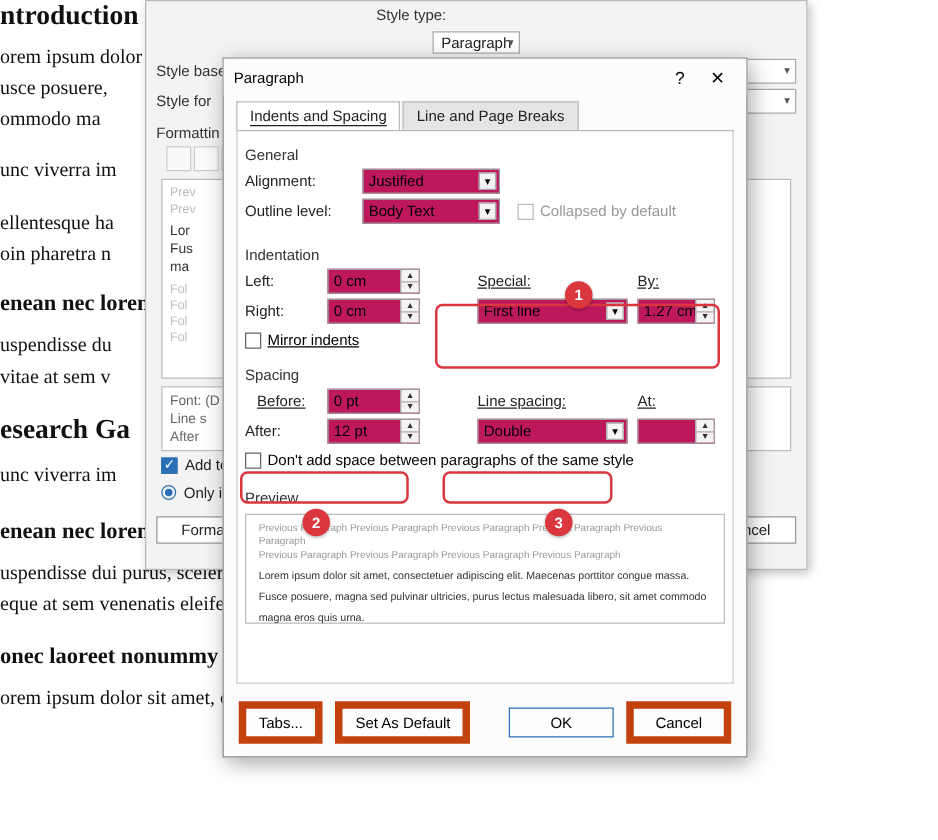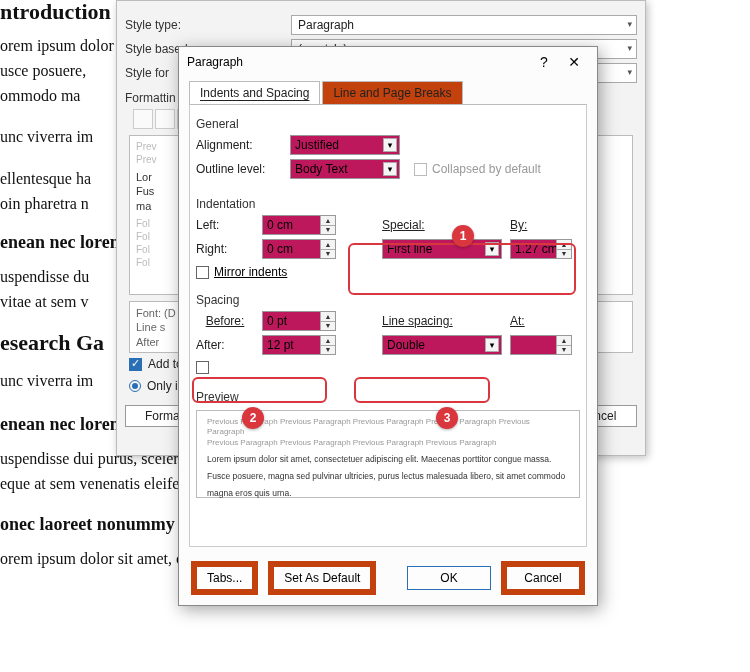--- a/index.html
+++ b/index.html
@@ -68,21 +68,21 @@
     background:#fcfcfc;
     font-size:12px;
   }
   .title-bar .title { flex:1; }
   .title-bar .tb-btn { width:30px; text-align:center; font-size:14px; cursor:pointer; }
   .tab-strip { padding: 4px 10px 0 10px; display:flex; gap:2px; }
   .tab {
     padding:4px 10px 4px 10px;
     border:1px solid #bbb;
     border-bottom:none;
-    background:#c2410c;
+    background:#e5e5e5;
     font-size:12px;
     color:#222;
   }
   .tab.active { background:#fff; text-decoration: underline; text-underline-offset: 3px; }
   .tab-body {
     margin: 0 10px 6px 10px;
     border:1px solid #ccc;
     border-top:1px solid #bbb;
     padding: 6px 6px 4px 6px;
     background:#fff;
@@ -172,21 +172,21 @@
   <h2 style="margin-top:14px;">esearch Ga</h2>
   <p style="margin-top:10px;"><span>unc viverra im</span></p>
   <h3 style="margin-top:18px;">enean nec lorem</h3>
   <p style="margin-top:10px;"><span>uspendisse dui purus, scelerisque at, vulputate vitae, pretium mattis, nunc. Mau</span></p>
   <p style="margin-top:-12px;"><span>eque at sem venenatis eleifend. Ut nonummy.</span></p>
   <h3 style="margin-top:16px;">onec laoreet nonummy augue</h3>
   <p style="margin-top:10px;"><span>orem ipsum dolor sit amet, consectetuer adipiscing elit. Maecenas porttitor congue</span></p>
 </div>
 
 <div class="outer-dialog">
-  <div class="row" style="padding-top:14px;">
+  <div class="row" style="padding-top:4px;flex-direction:column;">
     <div class="lbl">Style type:</div>
     <div class="fld dd-arrow">
         <span>Paragraph</span>
       </div>
   </div>
   <div class="row">
     <div class="lbl">Style based on:</div>
     <div class="fld dd-arrow">
         <span>(no style)</span>
       </div>
@@ -333,20 +333,21 @@
       <div class="numfld">
           <span></span>
           <div class="spin">
             <div>▲</div>
             <div>▼</div>
           </div>
         </div>
     </div>
     <div class="chk-row">
       <div class="chk"></div>
+      <span>Don't add space between paragraphs of the same style</span>
     </div>
 
     <div class="sect-title" style="margin-top:16px;">Preview</div>
     <div class="preview-box">
       <div>Previous Paragraph Previous Paragraph Previous Paragraph Previous Paragraph Previous Paragraph</div>
       <div>Previous Paragraph Previous Paragraph Previous Paragraph Previous Paragraph</div>
       <div class="strong">Lorem ipsum dolor sit amet, consectetuer adipiscing elit. Maecenas porttitor congue massa.</div>
       <div class="strong">Fusce posuere, magna sed pulvinar ultricies, purus lectus malesuada libero, sit amet commodo</div>
       <div class="strong">magna eros quis urna.</div>
     </div>

